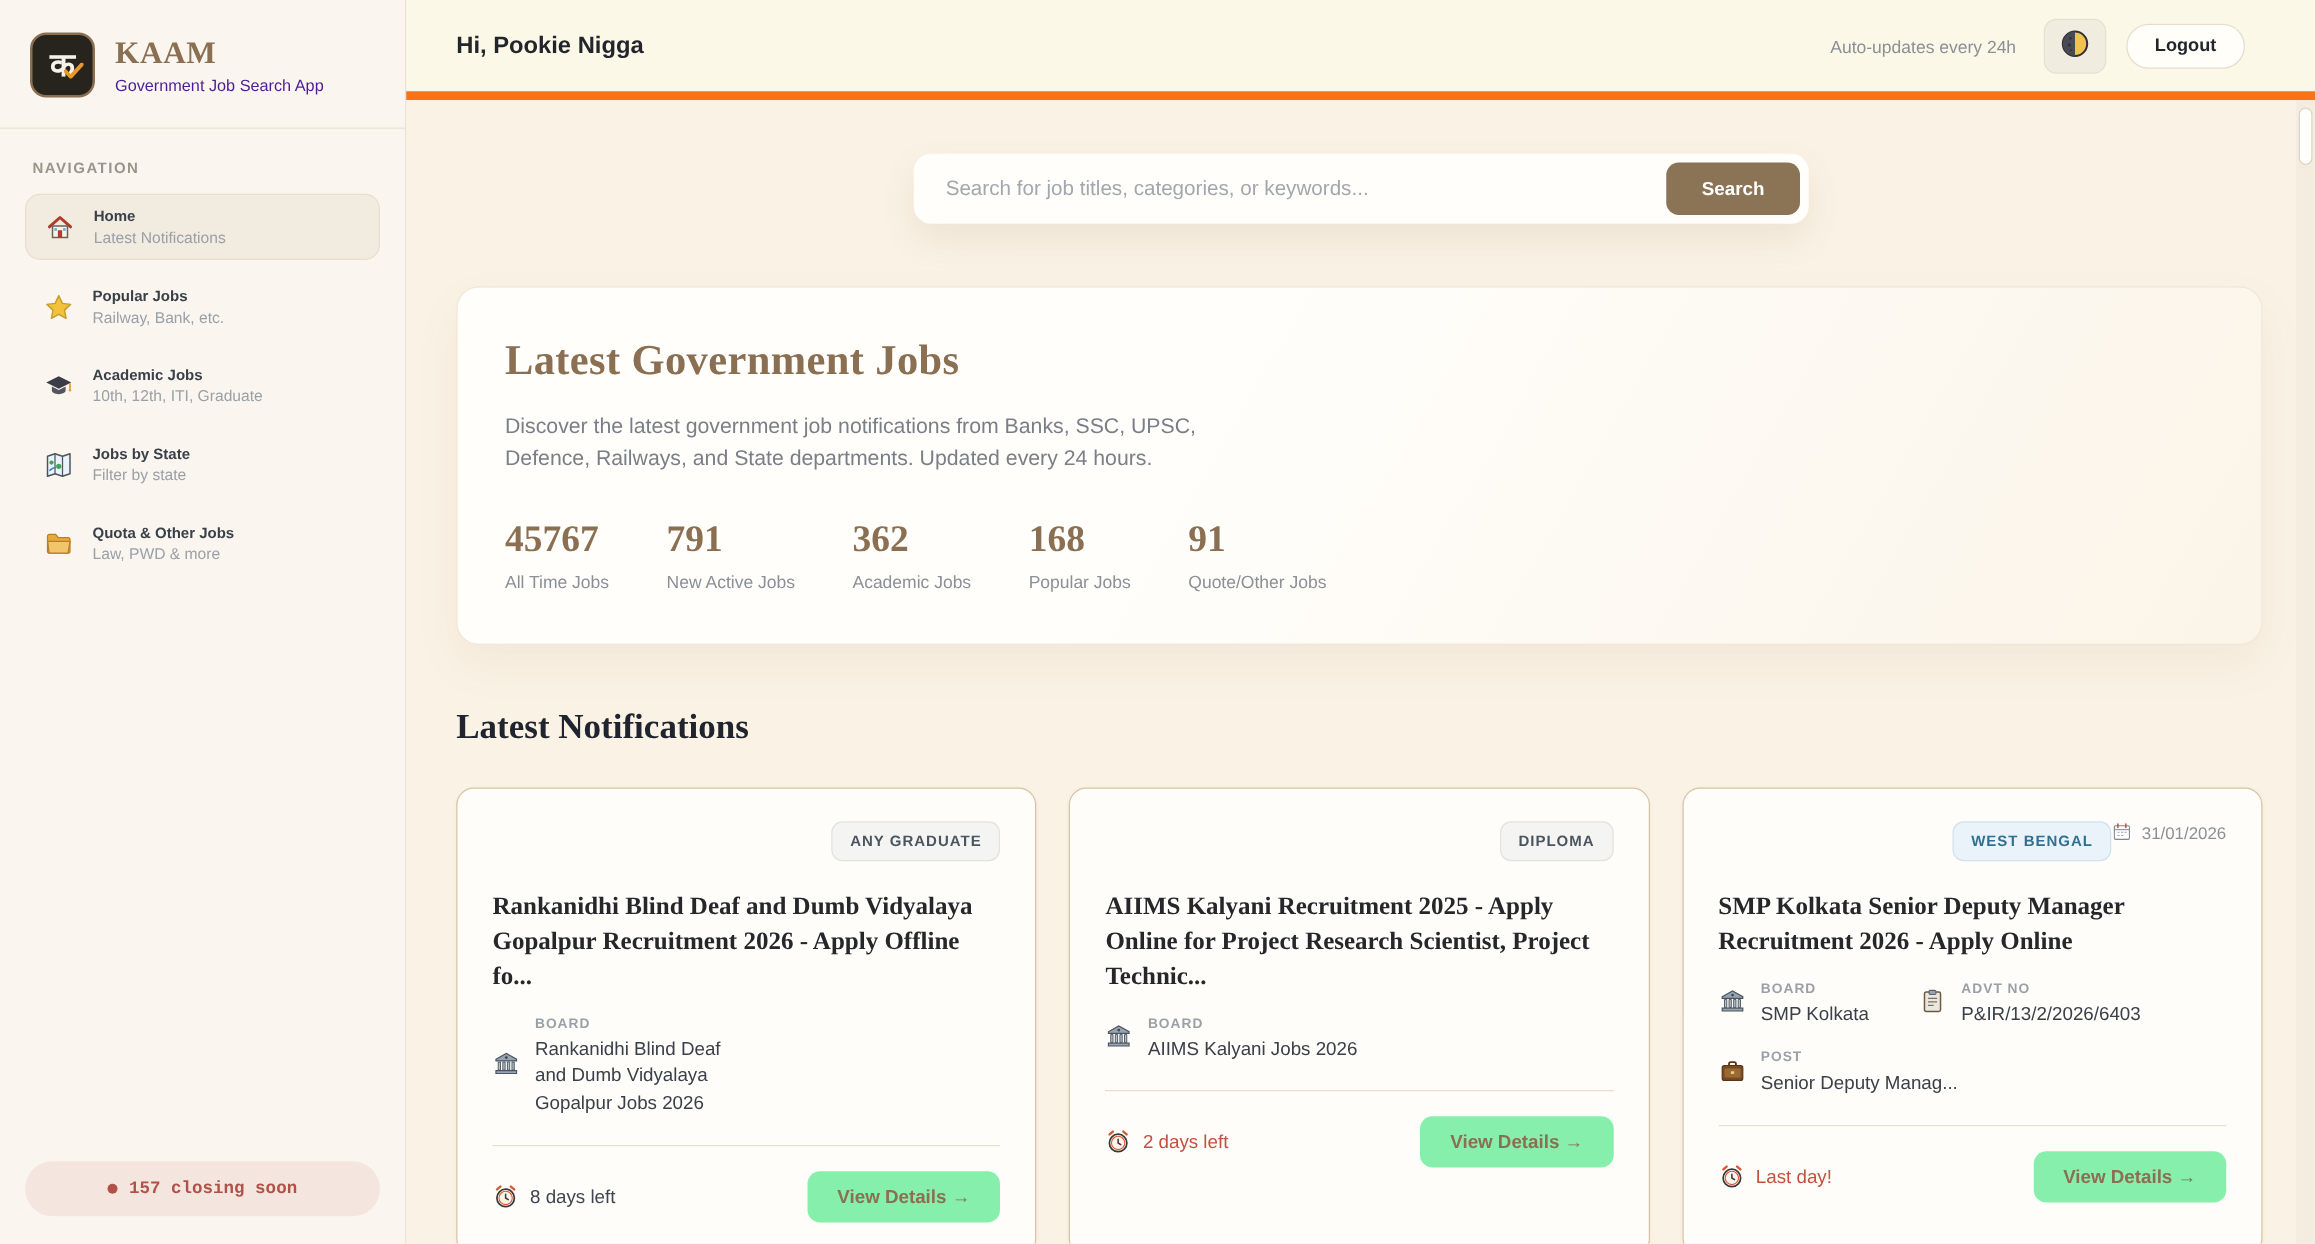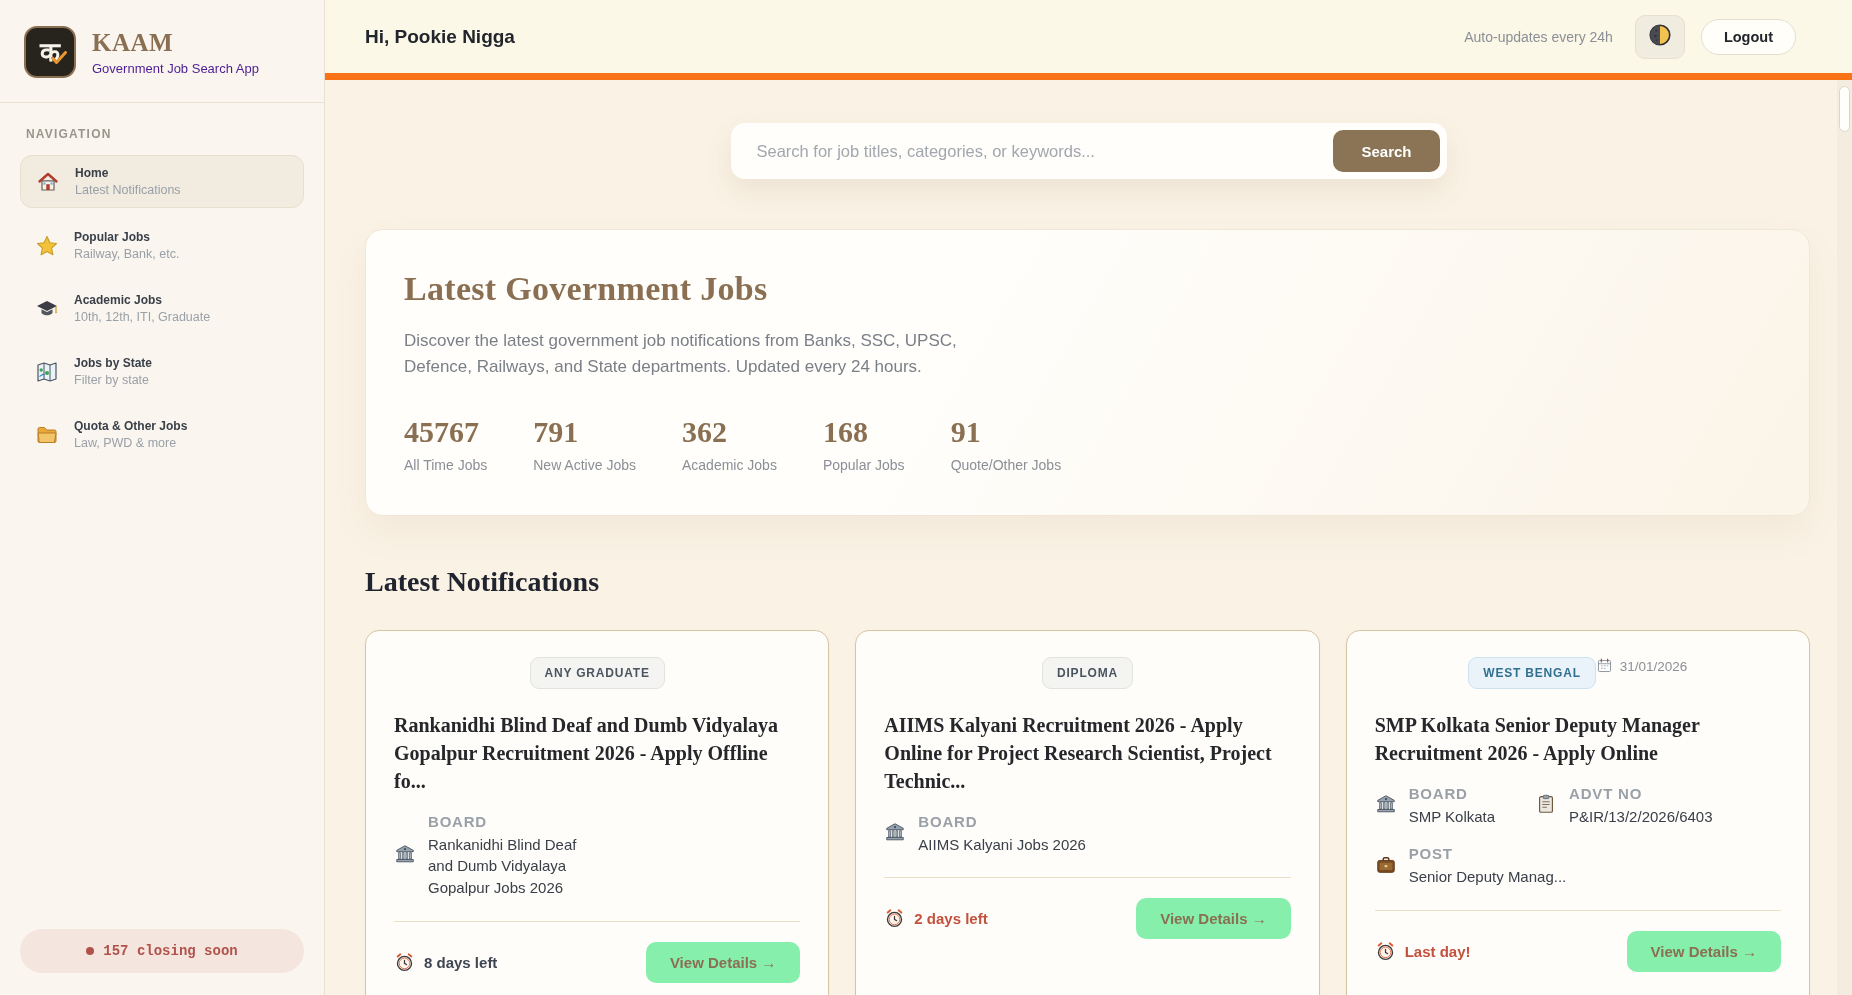--- a/index.html
+++ b/index.html
@@ -65,37 +65,37 @@
   .stats { display:flex; gap:46px; margin-top:34px; }
   .stat-value { font-family:"Liberation Serif", serif; font-size:30px; font-weight:bold; color:#8a6f52; }
   .stat-label { font-size:14px; color:#8b8f96; margin-top:8px; }
 
   
   .section-title { font-family:"Liberation Serif", serif; font-size:28px; font-weight:bold; color:#20242e;
                    margin:50px 0 0 40px; }
   .cards { display:grid; grid-template-columns:repeat(3,1fr); gap:26px; margin:32px 42px 0 40px; }
   .card { background:#fffdfa; border:1.5px solid #d8c4a5; border-radius:14px; padding:26px 28px;
           min-height:334px; display:flex; flex-direction:column; box-shadow:0 1px 3px rgba(120,95,60,.05); }
-  .card-top { display:flex; align-items:flex-start; justify-content:center; }
+  .card-top { display:flex; align-items:flex-start; justify-content:flex-end; }
   .badge { display:inline-block; font-size:12px; font-weight:bold; letter-spacing:.8px; padding:8px 14px;
            border-radius:9px; background:#f4f4f2; border:1px solid #e3e2dd; color:#4a5560; }
   .badge.blue { background:#eaf3fa; border-color:#cfe2f0; color:#32708f; }
   .card-date { display:flex; align-items:center; gap:7px; font-size:13.5px; color:#8b8f96; }
   .card-date svg { width:17px; height:17px; }
   .card-title { font-family:"Liberation Serif", serif; font-size:20px; font-weight:bold; color:#26272b;
                 line-height:1.4; margin-top:22px; }
   .meta-row { display:flex; gap:40px; margin-top:18px; }
   .meta-item { display:flex; align-items:center; gap:12px; }
   .meta-icon svg { width:22px; height:22px; }
-  .meta-label { font-size:15px; font-weight:bold; letter-spacing:.8px; color:#9aa0a8; }
+  .meta-label { font-size:11px; font-weight:bold; letter-spacing:.8px; color:#9aa0a8; }
   .meta-value { font-size:15px; color:#3a4049; margin-top:4px; line-height:1.45; }
   .meta-item.narrow .meta-value { max-width:150px; }
   .card-divider { height:1px; background:#ecdfc9; margin-top:22px; }
   .card-footer { display:flex; align-items:center; justify-content:space-between; margin-top:20px; }
-  .deadline { display:flex; align-items:center; gap:9px; font-size:15px; font-weight:bold; color:#3f4652; }
+  .deadline { display:flex; align-items:center; gap:9px; font-size:15px; font-weight:normal; color:#3f4652; }
   .deadline svg { width:21px; height:21px; }
   .deadline.urgent { color:#c2513d; }
   .cta-btn { background:#86efac; border:none; border-radius:10px; padding:12px 24px; font-size:15px;
              font-weight:bold; color:#8a6f52; cursor:pointer; font-family:inherit; }
 
   
   .scrollbar { position:absolute; top:0; right:0; width:15px; height:995px; background:#f3ecdf; }
   .scroll-thumb { position:absolute; top:6px; left:2px; width:11px; height:46px; background:#fffefb;
                   border:1px solid #ddd6c8; border-radius:7px; }
 </style>
@@ -285,21 +285,21 @@
                 </span>
                 <span>8 days left</span>
               </span>
               <button class="cta-btn">View Details →</button>
             </div>
           </article>
           <article class="card">
             <div class="card-top">
               <span class="badge">DIPLOMA</span>
             </div>
-            <h3 class="card-title">AIIMS Kalyani Recruitment 2026 - Apply Online for Project Research Scientist, Project Technic...</h3>
+            <h3 class="card-title">AIIMS Kalyani Recruitment 2025 - Apply Online for Project Research Scientist, Project Technic...</h3>
             <div class="meta-row">
               <div class="meta-item">
                 <span class="meta-icon"><svg viewBox="0 0 24 24">
                     <path d="M3 8l9-5 9 5v1.5H3z" fill="#97a3b0" stroke="#4a5560" stroke-width="1"></path>
                     <path d="M5 10.5h2v7H5zm4 0h2v7H9zm4 0h2v7h-2zm4 0h2v7h-2z" fill="#b3bec9" stroke="#4a5560" stroke-width=".8"></path>
                     <path d="M3 18h18v2.5H3z" fill="#97a3b0" stroke="#4a5560" stroke-width="1"></path>
                     <circle cx="12" cy="6.6" r="1.2" fill="#3d4752"></circle>
                   </svg></span>
                 <div>
                   <div class="meta-label">BOARD</div>

